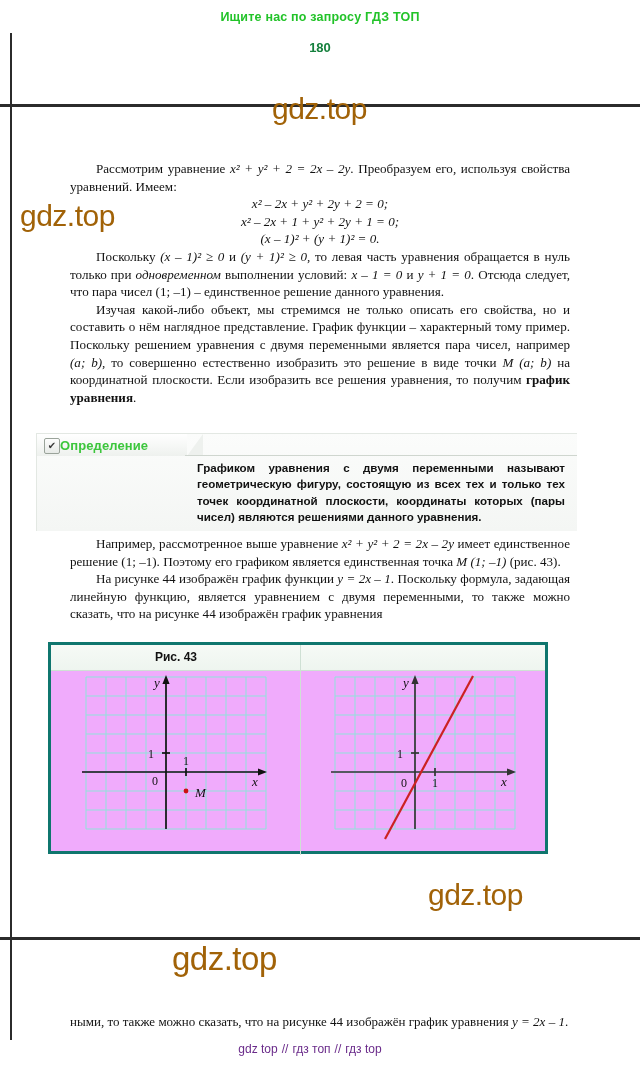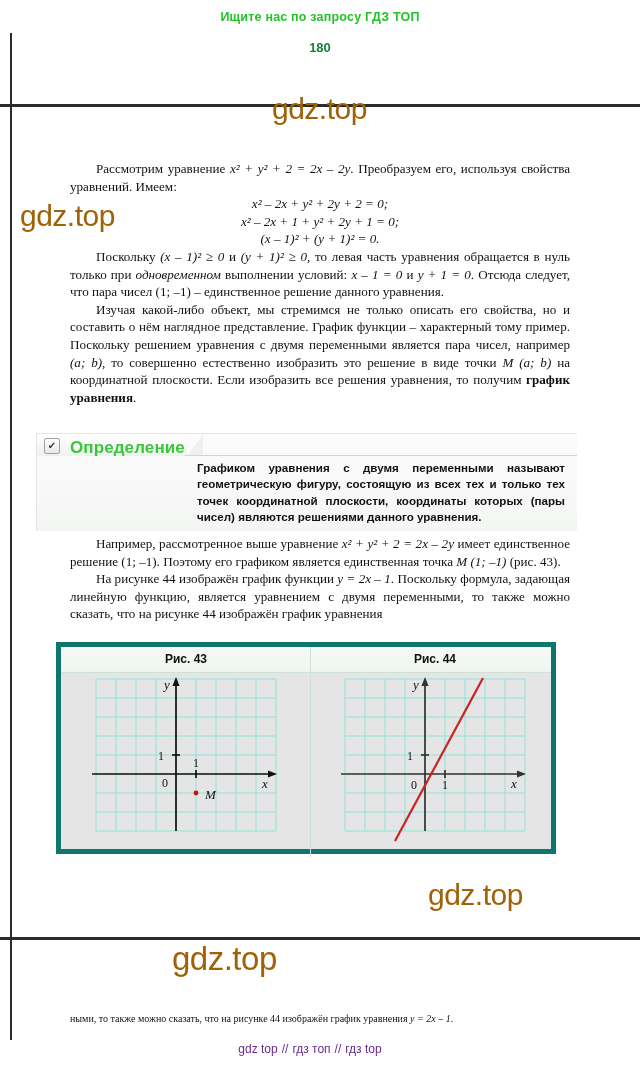--- a/index.html
+++ b/index.html
@@ -90,37 +90,37 @@
     position:absolute;left:148px;top:21px;width:392px;height:1px;background:#cfd6cf;
   }
   .def-icon{
     position:absolute;left:7px;top:4px;width:14px;height:14px;
     border:1px solid #9aa39a;border-radius:2px;
     background:linear-gradient(180deg,#fdfdfd,#e7eae7);
     font-size:10px;line-height:13px;text-align:center;color:#3a3a3a;
     font-family:"DejaVu Sans", sans-serif;
   }
   .def-label{
-    position:absolute;left:33px;top:4px;
-    font-family:"Liberation Sans", sans-serif;
-    font-size:17px;font-weight:700;color:#3cc63c;
+    position:absolute;left:23px;top:4px;
+    font-family:"Liberation Sans", sans-serif;
+    font-size:13px;font-weight:700;color:#3cc63c;
     letter-spacing:.1px;
   }
   .def-text{
     position:absolute;left:160px;top:26px;width:368px;
     font-family:"Liberation Sans", sans-serif;
     font-size:11.6px;line-height:16.4px;font-weight:700;
     color:#111;text-align:justify;
   }
 
   
   .figwrap{
-    position:absolute;left:56px;top:642px;width:500px;height:212px;
-    border:5px solid #0f766e;
-    background:#e5e5e5;
+    position:absolute;left:48px;top:642px;width:500px;height:212px;
+    border:3px solid #0f766e;
+    background:#f0abfc;
     box-sizing:border-box;
   }
   .fighead{
     position:absolute;left:0;top:0;width:100%;height:26px;
     background:linear-gradient(180deg,#f6faf6 0%,#eef5ef 100%);
     border-bottom:1px solid #cfe0d4;
     box-sizing:border-box;
   }
   .fighead .cap{
     position:absolute;top:5px;
@@ -132,21 +132,21 @@
   .cap44{left:250px;width:248px;}
   .figdiv{position:absolute;left:249px;top:0;width:1px;height:210px;background:#cfe0d4;}
   .figcell{position:absolute;top:26px;height:184px;}
   .c1{left:0;width:249px;}
   .c2{left:250px;width:248px;}
   .figcell svg{display:block;margin:0 auto;}
 
   
   .bottomtext{
     position:absolute;left:70px;top:1000px;width:500px;
-    font-size:10px;line-height:17.6px;text-align:justify;color:#121212;
+    font-size:13px;line-height:17.6px;text-align:justify;color:#121212;
   }
   .footer{
     position:absolute;left:0;top:1042px;width:620px;text-align:center;
     font-family:"Liberation Sans", sans-serif;
     font-size:12px;color:#6a2b8a;font-weight:500;
   }
   .footer .sep{color:#6a2b8a;padding:0 4px;}
 </style>
 </head>
 <body>
@@ -188,21 +188,20 @@
   </div>
 
   <div class="body" style="top:535px;">
     <p class="indent"><span>Например, рассмотренное выше уравнение </span><i class="nb">x² + y² + 2 = 2x – 2y</i><span> имеет единственное решение (1; –1). Поэтому его графиком является единственная точка </span><i class="nb">M (1; –1)</i><span> (рис. 43).</span></p>
     <p class="indent"><span>На рисунке 44 изображён график функции </span><i class="nb">y = 2x – 1</i><span>. Поскольку формула, задающая линейную функцию, является уравнением с двумя переменными, то также можно сказать, что на рисунке 44 изображён график уравнения </span></p>
   </div>
 
   <div class="figwrap">
     <div class="fighead">
       <div class="cap cap43">Рис. 43</div>
-      <div class="cap cap44">Рис. 44</div>
     </div>
     <div class="figdiv"></div>
 
     <div class="figcell c1">
       <svg width="200" height="178" viewBox="0 0 200 178">
         <g stroke="#8fe3da" stroke-width="1">
           <line x1="10" y1="6" x2="190" y2="6"></line>
           <line x1="10" y1="25" x2="190" y2="25"></line>
           <line x1="10" y1="44" x2="190" y2="44"></line>
           <line x1="10" y1="63" x2="190" y2="63"></line>

